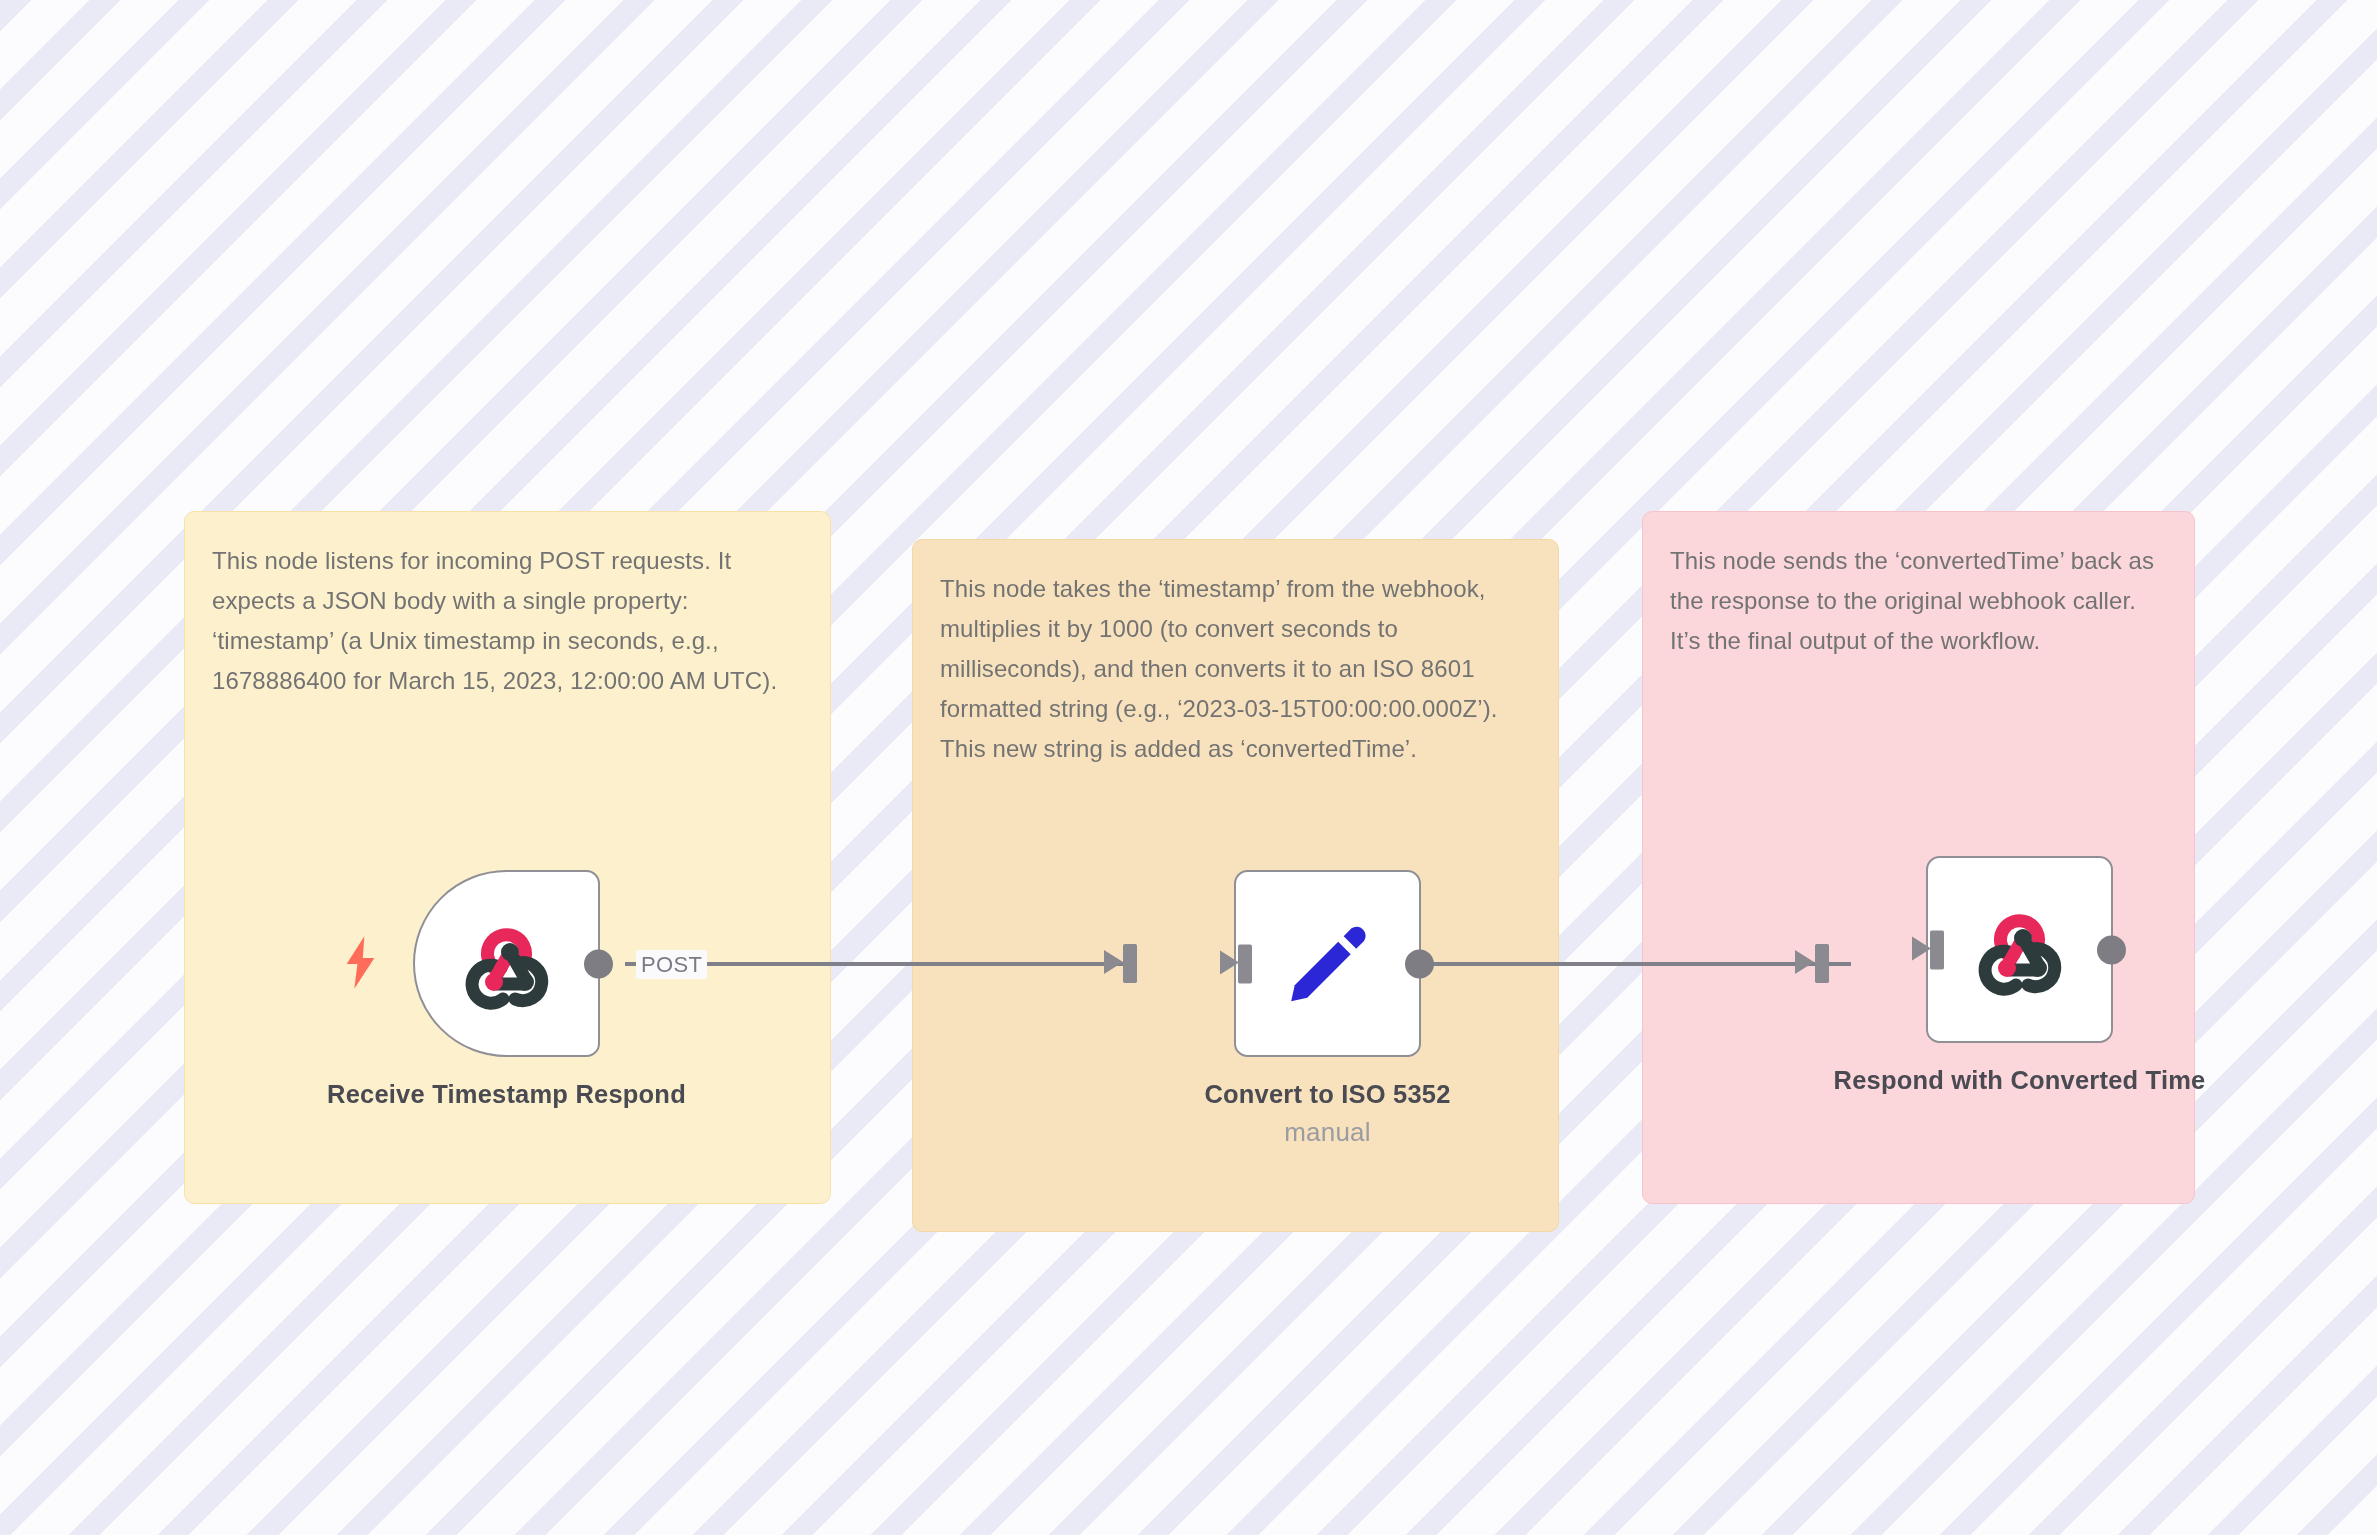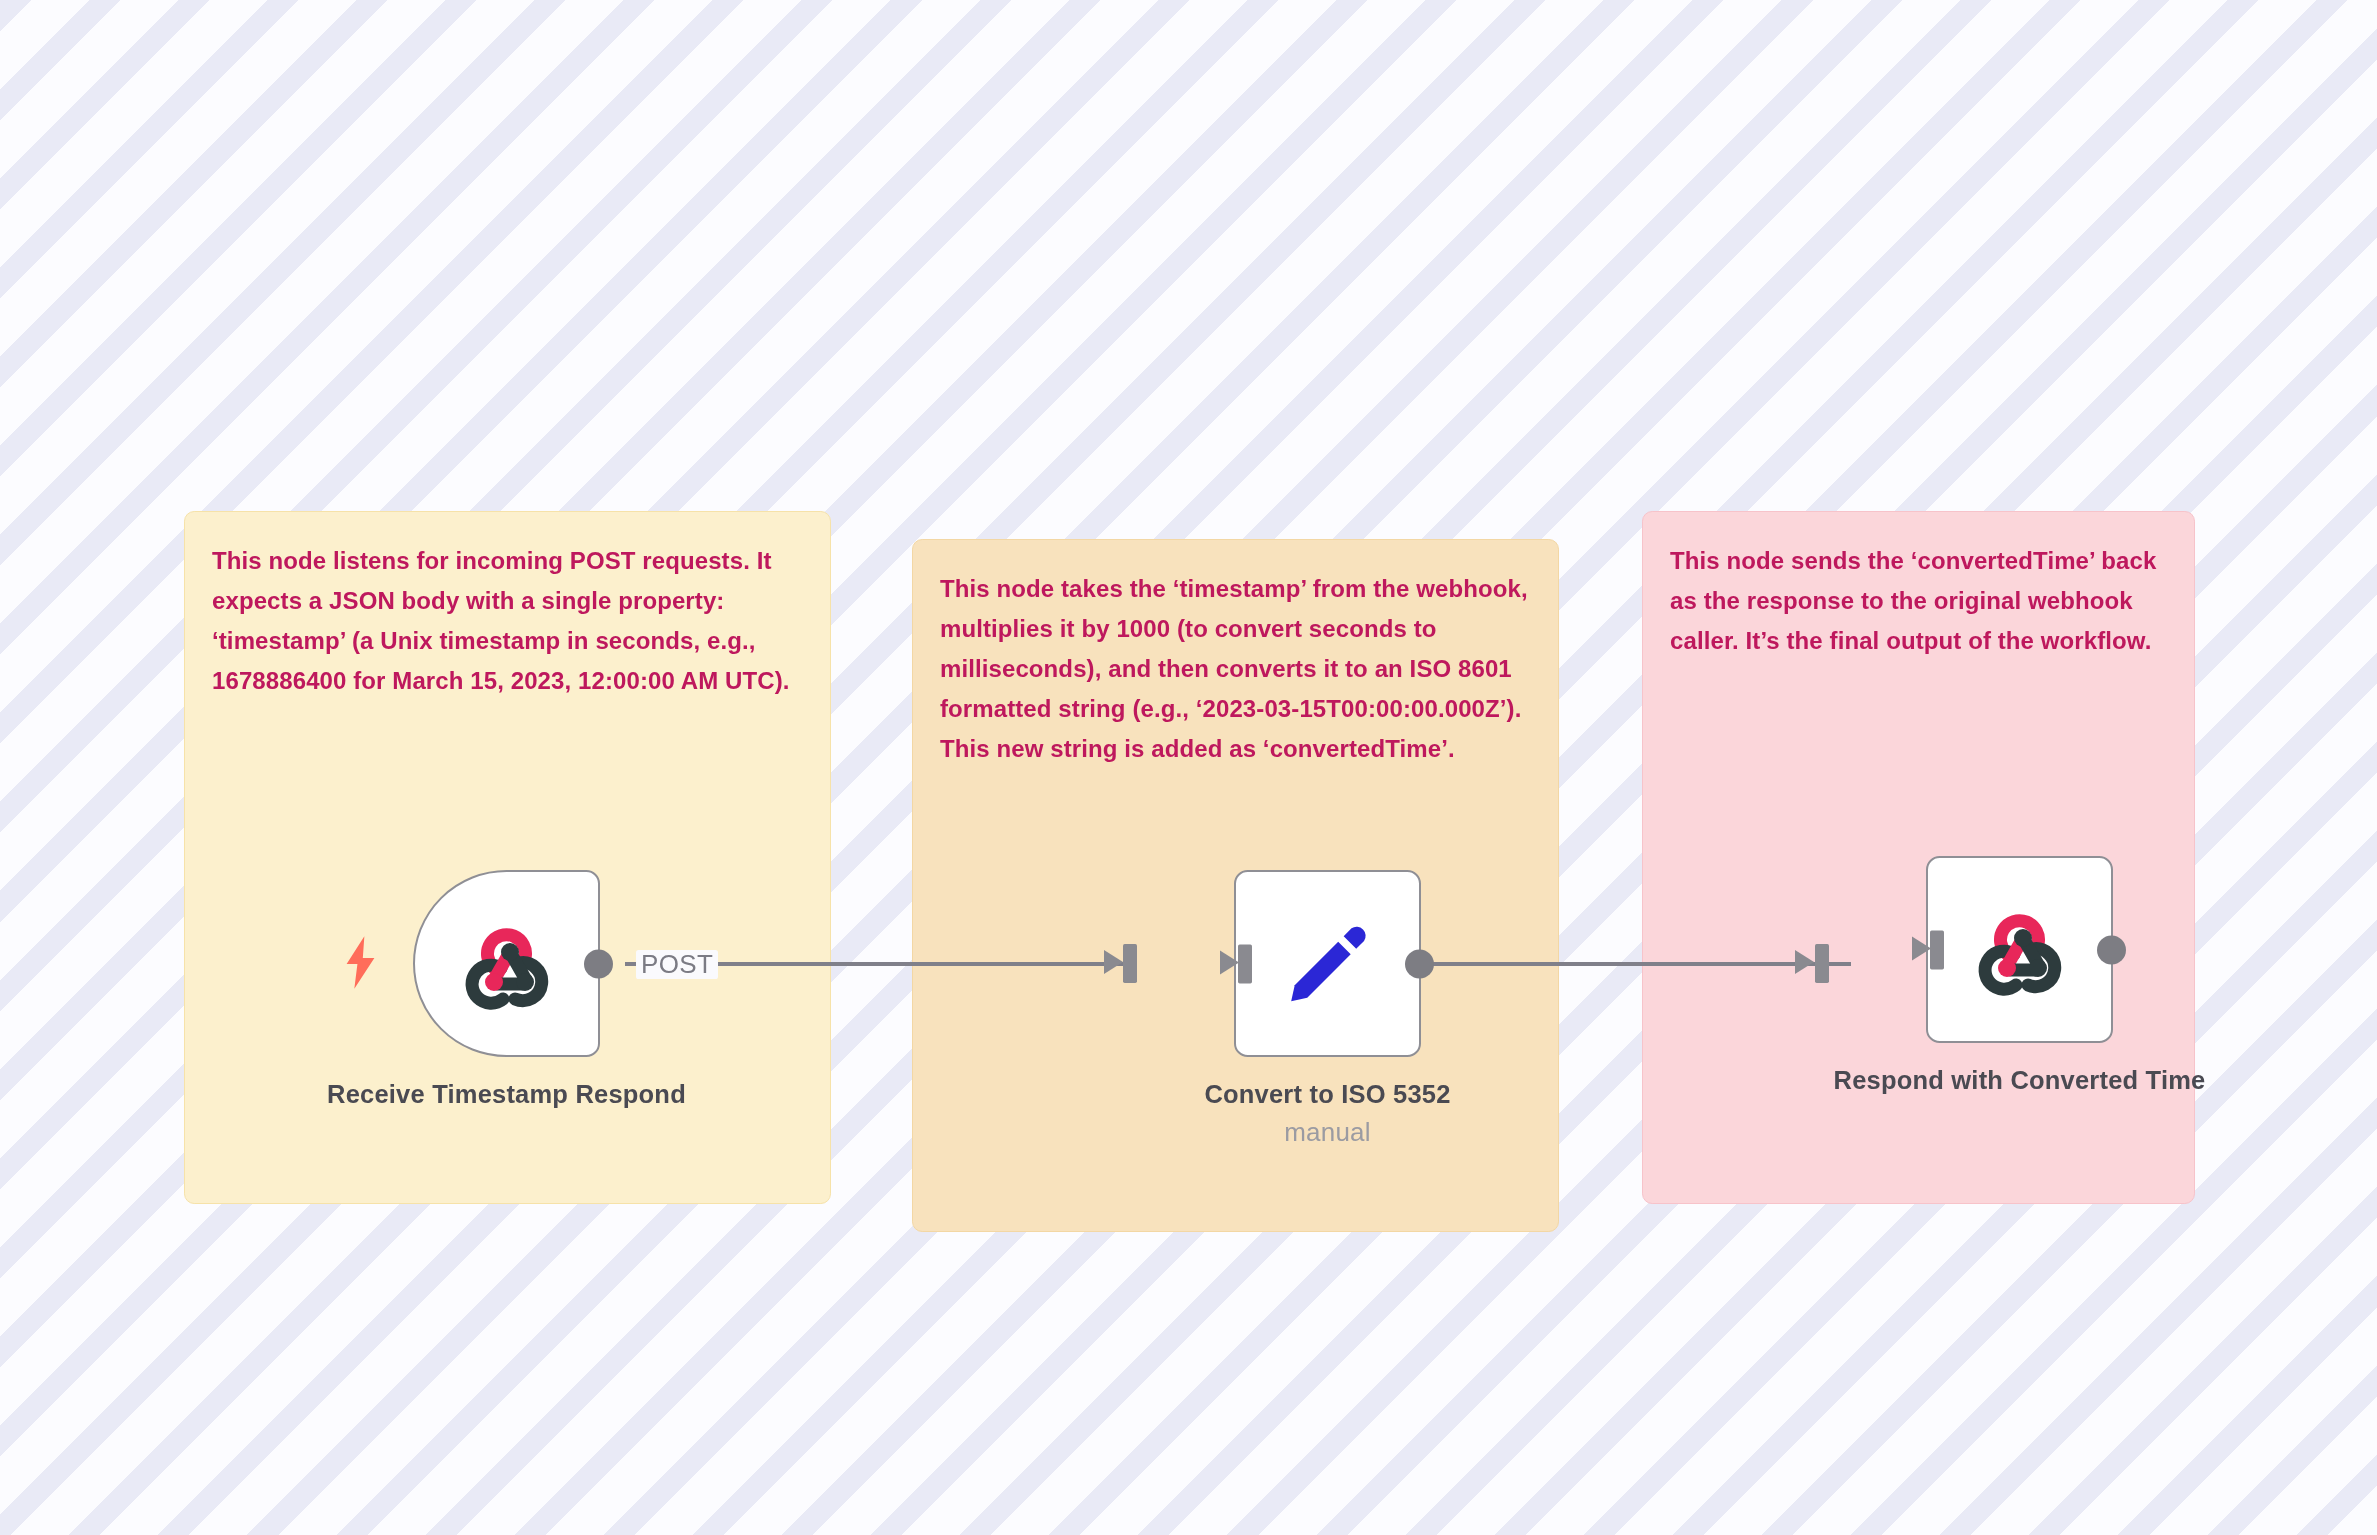--- a/index.html
+++ b/index.html
@@ -44,24 +44,23 @@
     background: #f8e2bd;
     border: 1.7px solid #f3d7a4;
   }
   .sticky-pink {
     background: #fbd6da;
     border: 1.7px solid #f7c3ca;
   }
   .sticky-text {
     font-size: 24px;
     line-height: 40px;
-    color: #be185d;
+    color: #737373;
     letter-spacing: 0.1px;
     white-space: pre-wrap;
-    font-weight: bold;
   }
 
   
   .node-group {
     position: absolute;
     display: flex;
     flex-direction: column;
     align-items: center;
   }
   .node-box {
@@ -150,21 +149,21 @@
   }
 
   
   .conn-line {
     position: absolute;
     height: 4.3px;
     background: #80808a;
   }
   .conn-label {
     position: absolute;
-    font-size: 26px;
+    font-size: 22px;
     color: #7b7b84;
     background: #fafafd;
     padding: 1.7px 5.1px;
     border-radius: 2.6px;
     letter-spacing: 0.3px;
     line-height: 25.5px;
   }
   .conn-arrow {
     position: absolute;
     width: 0;

